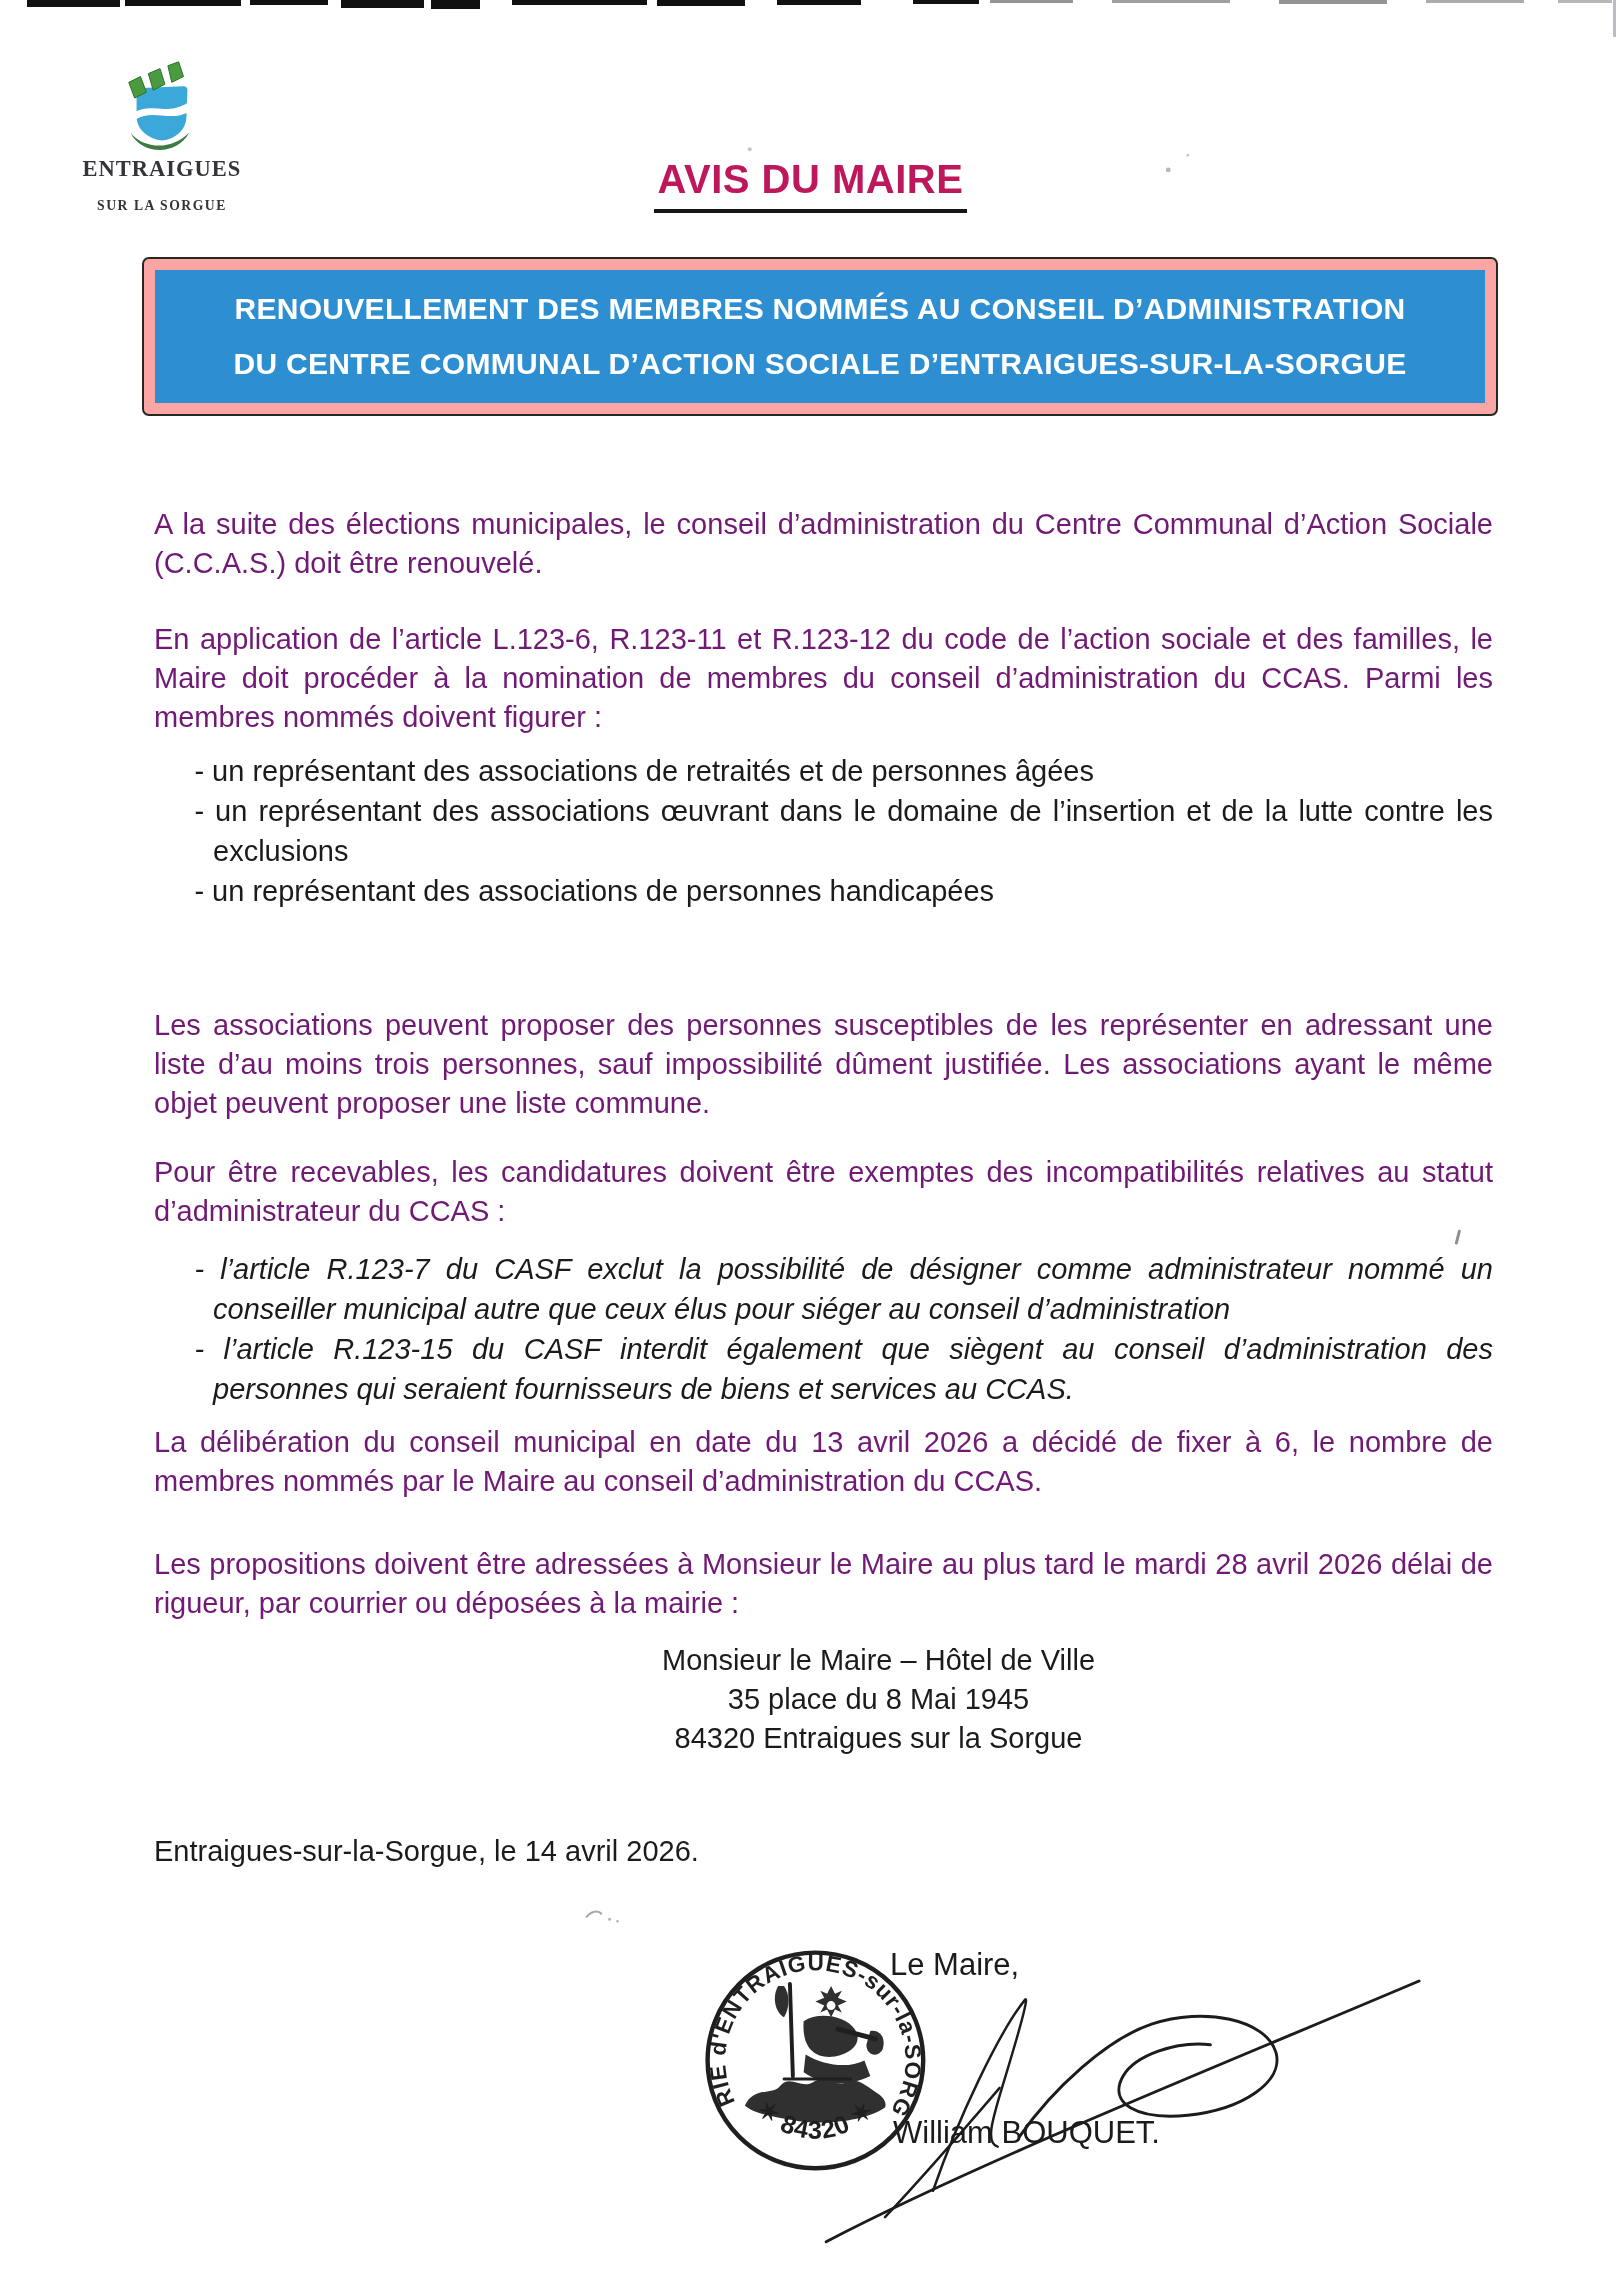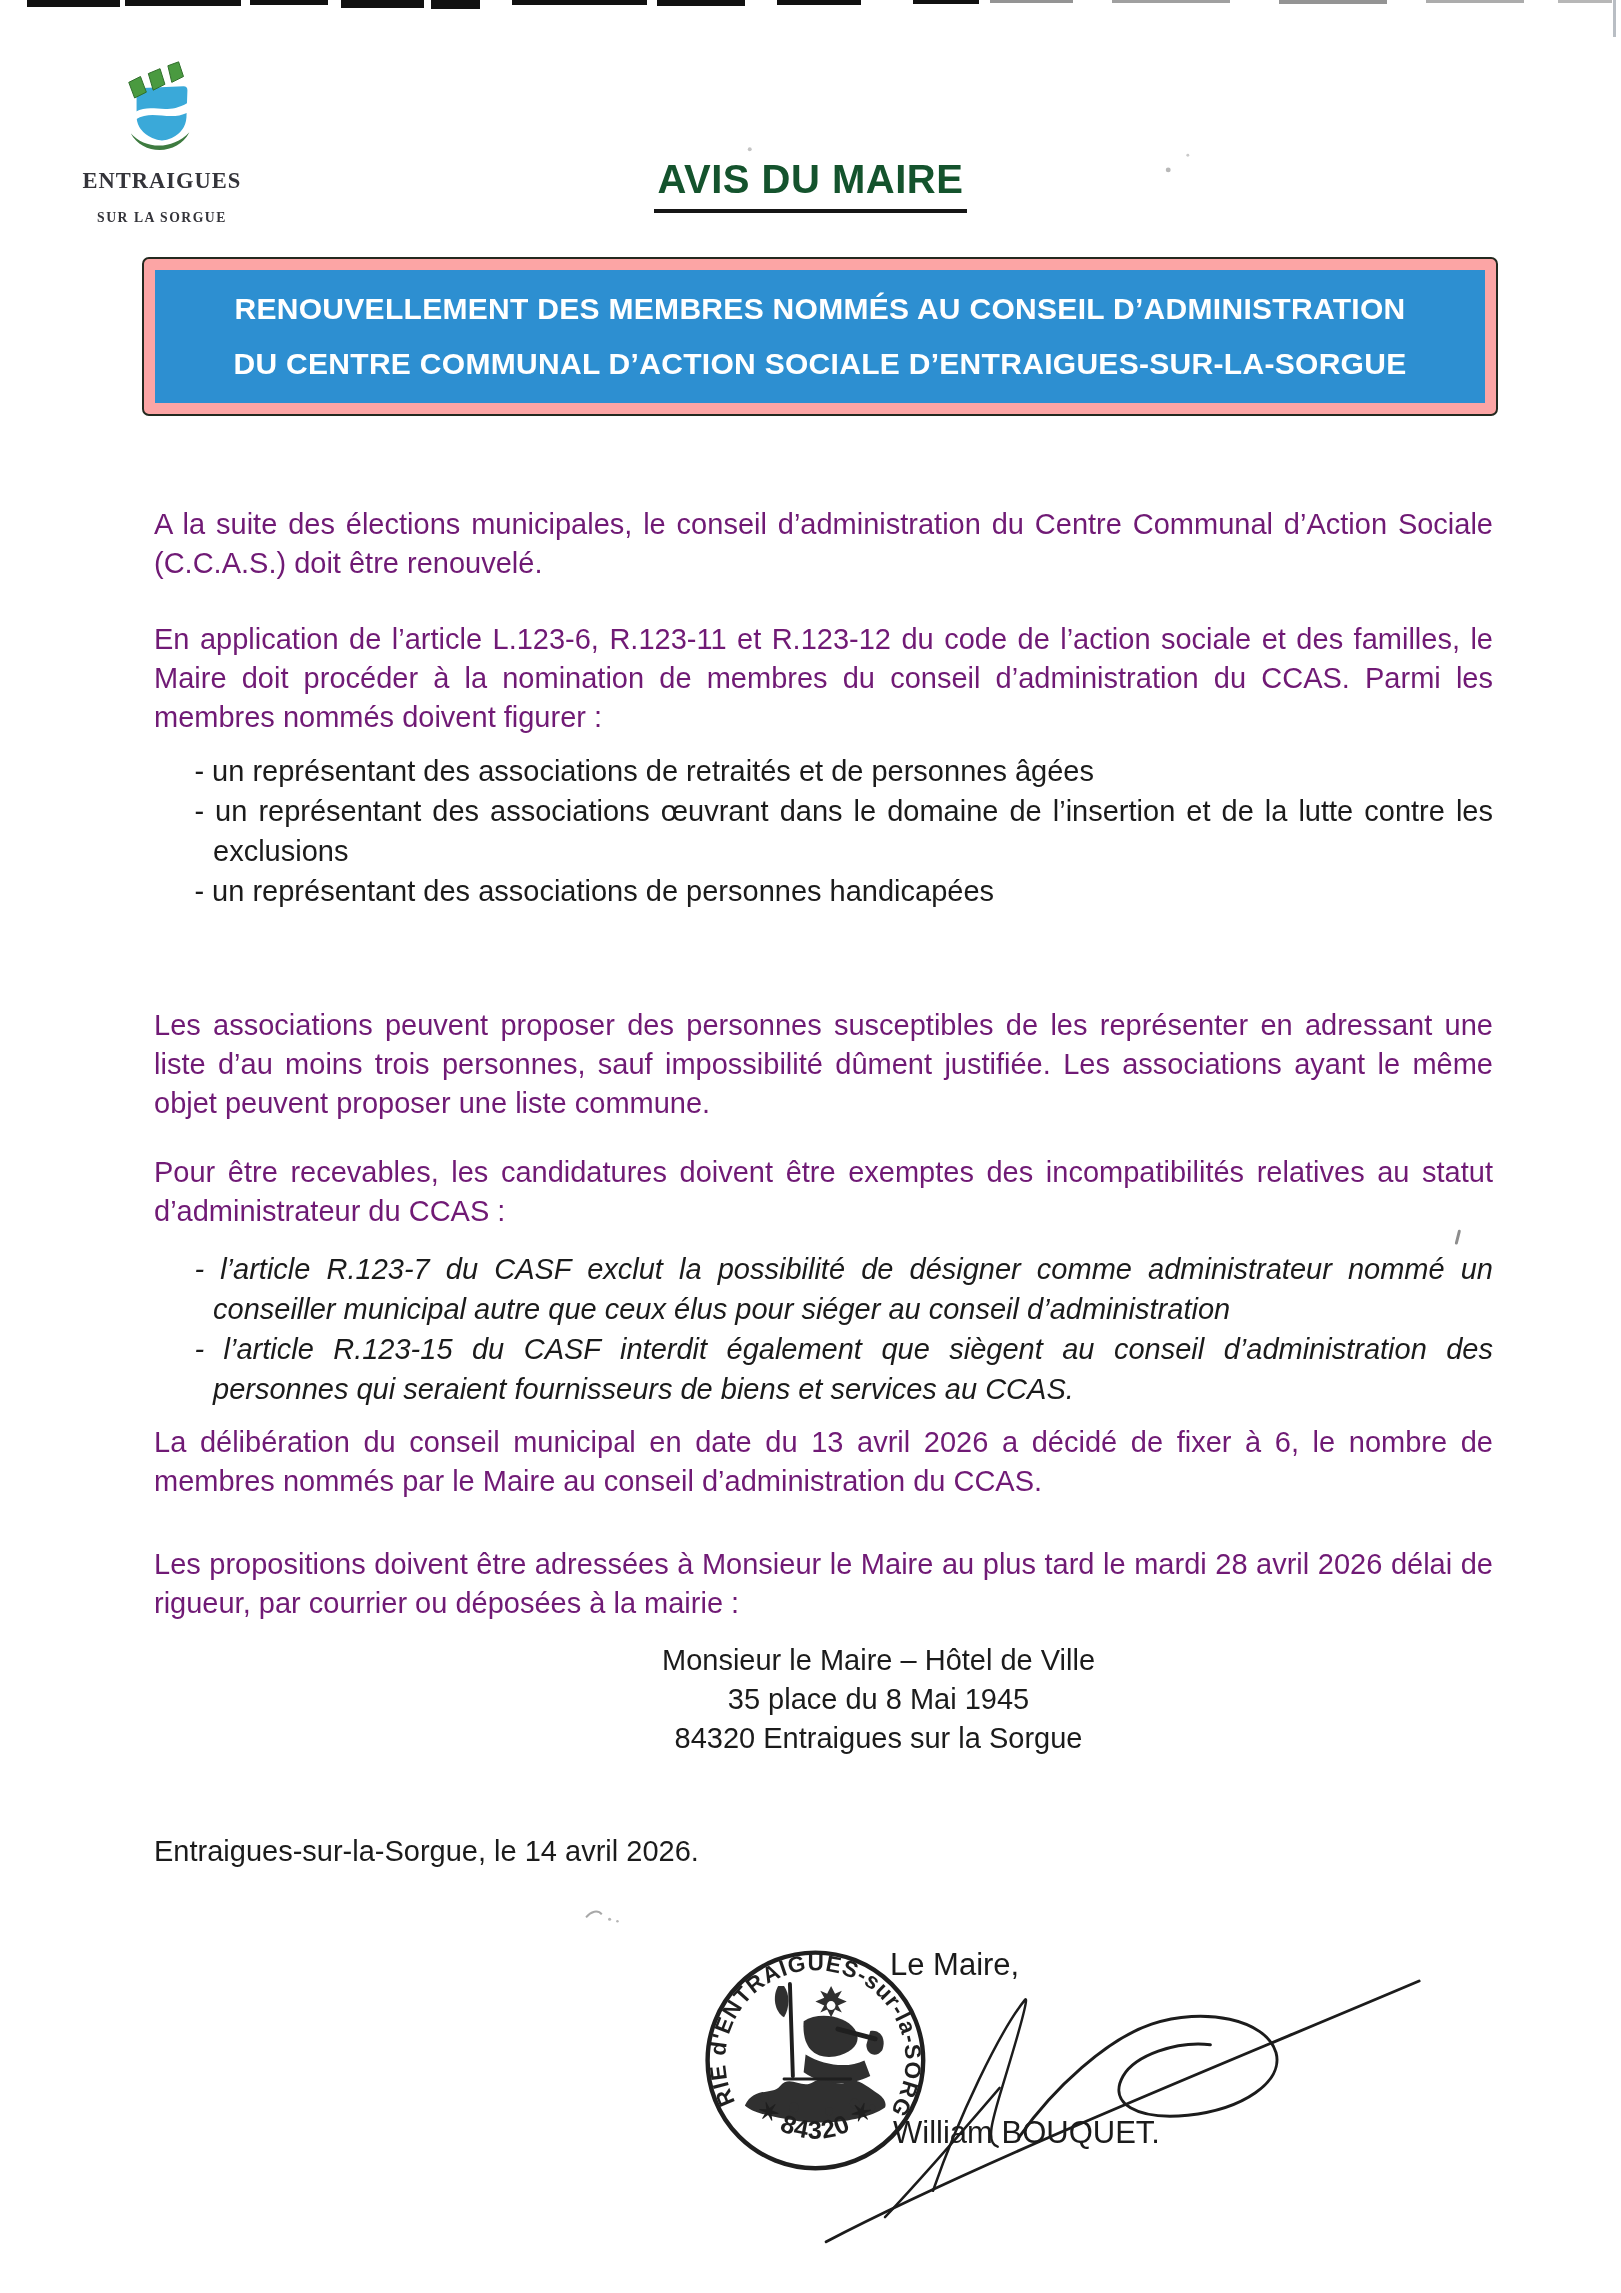--- a/index.html
+++ b/index.html
@@ -4,26 +4,26 @@
 <style>
   html,body{margin:0;padding:0;background:#ffffff;}
   .page{position:relative;width:1621px;height:2294px;background:#ffffff;overflow:hidden;
         font-family:"Liberation Sans",sans-serif;color:#1b1b1b;}
   
   .scan-seg{position:absolute;top:0;background:#111;}
   .edge-tick{position:absolute;background:#b9bec4;}
   
   .logo{position:absolute;left:74px;top:47px;width:176px;text-align:center;}
   .logo-wordmark{font-family:"Liberation Serif",serif;font-size:22.5px;letter-spacing:1px;
-                 color:#34343a;margin-top:14px;font-weight:600;}
+                 color:#34343a;margin-top:2px;font-weight:600;}
   .logo-sub{font-family:"Liberation Serif",serif;font-size:13.7px;letter-spacing:1.5px;
             color:#34343a;margin-top:16px;font-weight:600;}
   
   .title-wrap{position:absolute;top:157px;left:0;width:100%;text-align:center;}
-  .title-text{display:inline-block;font-size:40px;font-weight:700;letter-spacing:0.5px;color:#14532d;
+  .title-text{display:inline-block;font-size:40px;font-weight:700;letter-spacing:0.5px;color:#be185d;
               border-bottom:4.9px solid #161616;padding:0 3.9px 6.9px 3.9px;}
   
   .banner{position:absolute;left:142px;top:257px;width:1356px;height:159px;box-sizing:border-box;
           background:#fca5a5;border:2px solid #23291f;border-radius:6.9px;padding:10.8px;}
   .banner-inner{width:100%;height:100%;box-sizing:border-box;background:#2d8fd1;
                 display:flex;flex-direction:column;align-items:center;justify-content:center;gap:21.6px;}
   .banner-line{color:#ffffff;font-weight:700;font-size:30px;letter-spacing:0.3px;white-space:nowrap;}
   
   .para{position:absolute;left:154px;width:1339px;font-size:29px;line-height:39px;
         text-align:justify;color:#701a75;}

